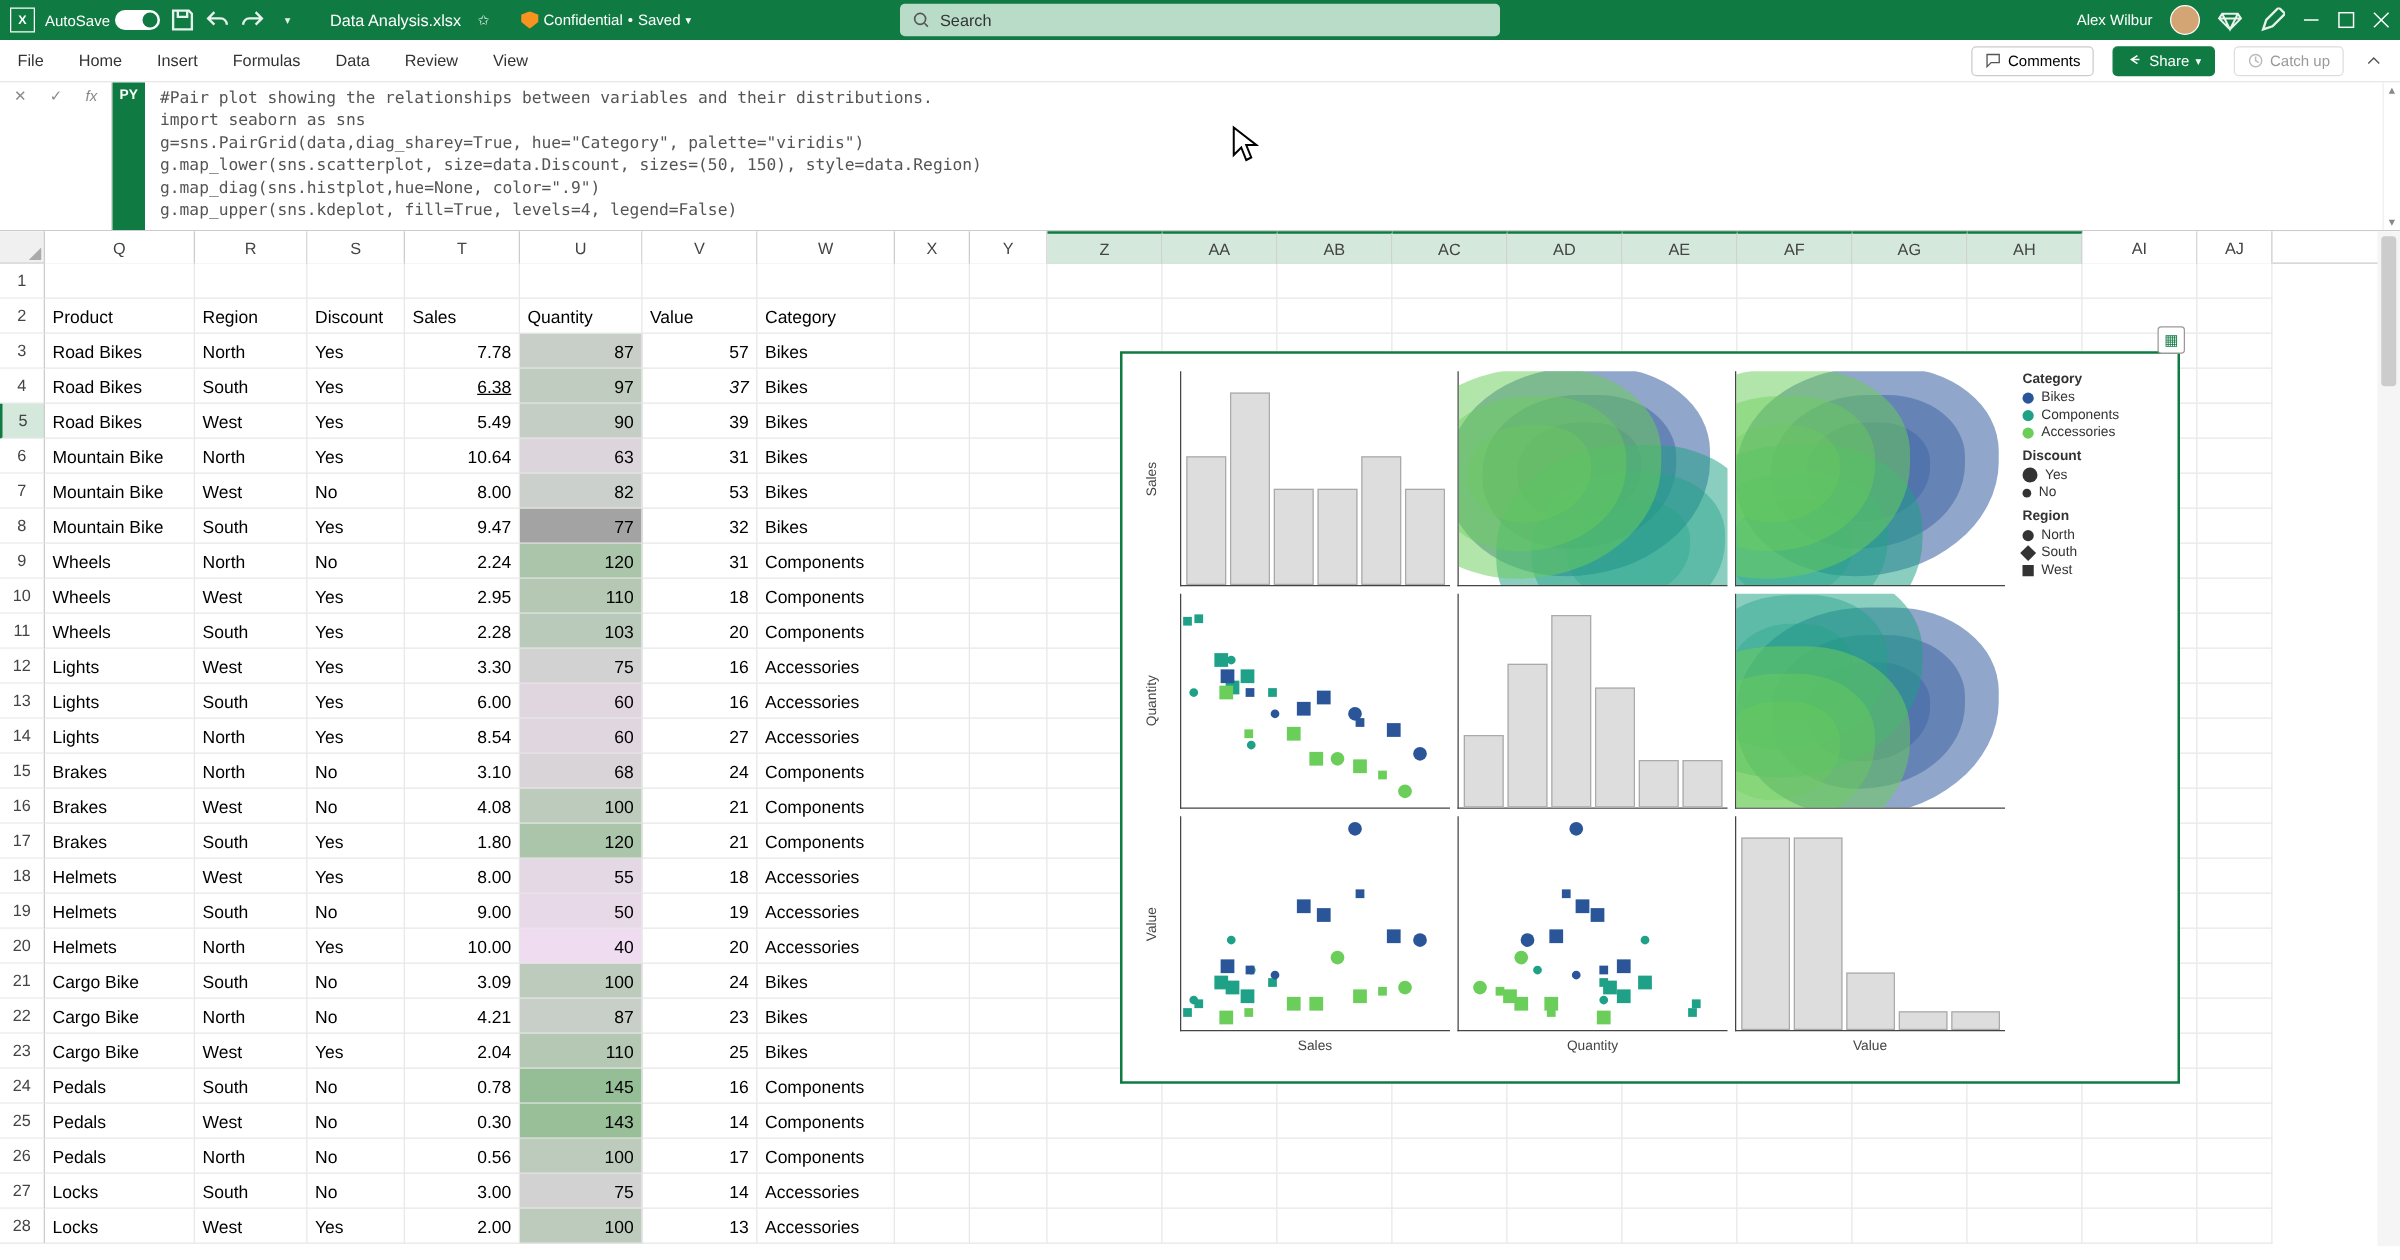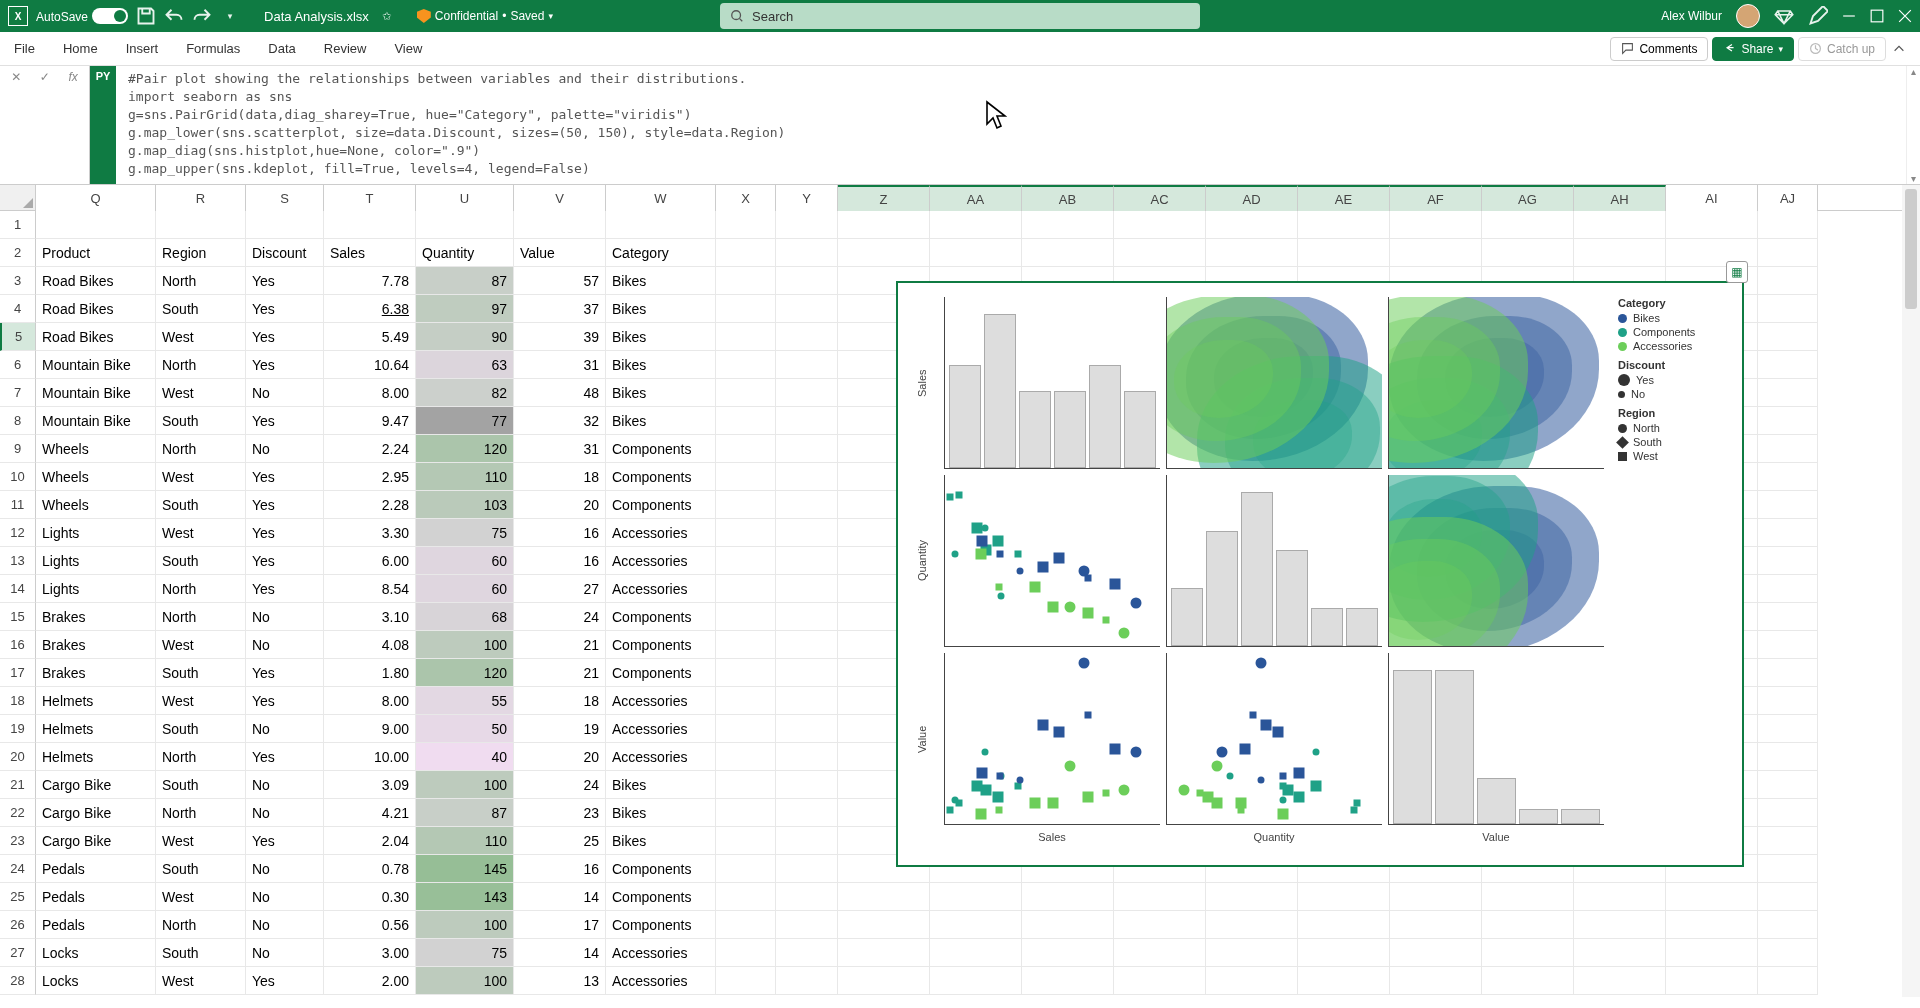--- a/index.html
+++ b/index.html
@@ -18,21 +18,21 @@
 .shield { width:14px; height:14px; background:#f7931e; clip-path:polygon(50% 0,100% 20%,100% 60%,50% 100%,0 60%,0 20%); }
 .search-box { position:absolute; left:50%; transform:translateX(-50%); width:480px; height:26px; background:#b8dcc7; border-radius:4px; display:flex; align-items:center; padding:0 10px; color:#333; font-size:13px; gap:8px; }
 .search-box svg { width:14px; height:14px; }
 .titlebar .right { margin-left:auto; display:flex; align-items:center; gap:14px; }
 .avatar { width:24px; height:24px; border-radius:50%; background:#d4a574; border:1px solid #fff; }
 .win-btn { width:14px; height:14px; display:flex; align-items:center; justify-content:center; cursor:pointer; }
 
 
 .ribbon-row { height:34px; background:#fff; border-bottom:1px solid #e0e0e0; display:flex; align-items:center; padding:0 12px; gap:24px; }
 .ribbon-tab { font-size:13px; color:#333; cursor:pointer; padding:4px 2px; }
-.ribbon-right { margin-left:auto; display:flex; gap:4px; align-items:center; }
+.ribbon-right { margin-left:auto; display:flex; gap:15px; align-items:center; }
 .pill { display:flex; align-items:center; gap:5px; padding:4px 10px; border:1px solid #ccc; border-radius:4px; font-size:12px; cursor:pointer; }
 .pill.share { background:#0f7b43; color:#fff; border-color:#0f7b43; }
 .pill.dim { color:#999; border-color:#ddd; }
 .help-ico { width:18px; height:18px; display:flex; align-items:center; justify-content:center; cursor:pointer; }
 
 
 .fbar { display:flex; align-items:stretch; border-bottom:1px solid #ccc; background:#fff; min-height:110px; position:relative; }
 .namebox { width:110px; border-right:1px solid #ccc; display:flex; align-items:flex-start; padding:2px 6px; font-size:13px; position:relative; }
 .namebox::after { content:"▾"; position:absolute; right:4px; top:4px; font-size:9px; color:#888; }
 .fbtns { width:90px; border-right:1px solid #ccc; display:flex; align-items:flex-start; justify-content:space-around; padding:4px 2px; color:#888; font-size:12px; }
@@ -315,21 +315,21 @@
         <div class="cell" style="width: 92px;"></div>
         <div class="cell" style="width: 60px;"></div>
       </div>
       <div class="data-row">
         <div class="rowh">4</div>
         <div class="cell" style="width: 120px;">Road Bikes</div>
         <div class="cell" style="width: 90px;">South</div>
         <div class="cell" style="width: 78px;">Yes</div>
         <div class="cell num" style="width: 92px; text-decoration: underline;">6.38</div>
         <div class="cell num" style="width: 98px; background: rgb(191, 204, 191);">97</div>
-        <div class="cell num" style="width: 92px;">37</div>
+        <div class="cell num" style="width: 92px; font-style: italic;">37</div>
         <div class="cell" style="width: 110px;">Bikes</div>
         <div class="cell" style="width: 60px;"></div>
         <div class="cell" style="width: 62px;"></div>
         <div class="cell" style="width: 92px;"></div>
         <div class="cell" style="width: 92px;"></div>
         <div class="cell" style="width: 92px;"></div>
         <div class="cell" style="width: 92px;"></div>
         <div class="cell" style="width: 92px;"></div>
         <div class="cell" style="width: 92px;"></div>
         <div class="cell" style="width: 92px;"></div>
@@ -384,21 +384,21 @@
         <div class="cell" style="width: 92px;"></div>
         <div class="cell" style="width: 60px;"></div>
       </div>
       <div class="data-row">
         <div class="rowh">7</div>
         <div class="cell" style="width: 120px;">Mountain Bike</div>
         <div class="cell" style="width: 90px;">West</div>
         <div class="cell" style="width: 78px;">No</div>
         <div class="cell num" style="width: 92px;">8.00</div>
         <div class="cell num" style="width: 98px; background: rgb(204, 208, 204);">82</div>
-        <div class="cell num" style="width: 92px;">48</div>
+        <div class="cell num" style="width: 92px;">53</div>
         <div class="cell" style="width: 110px;">Bikes</div>
         <div class="cell" style="width: 60px;"></div>
         <div class="cell" style="width: 62px;"></div>
         <div class="cell" style="width: 92px;"></div>
         <div class="cell" style="width: 92px;"></div>
         <div class="cell" style="width: 92px;"></div>
         <div class="cell" style="width: 92px;"></div>
         <div class="cell" style="width: 92px;"></div>
         <div class="cell" style="width: 92px;"></div>
         <div class="cell" style="width: 92px;"></div>

